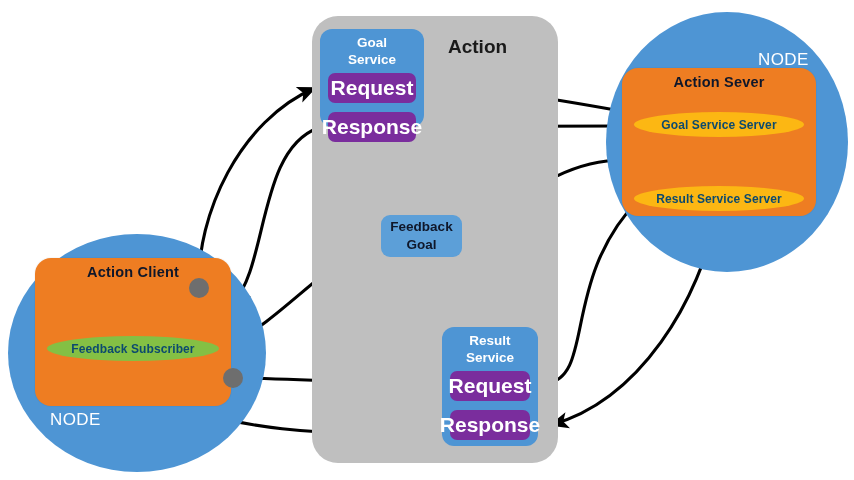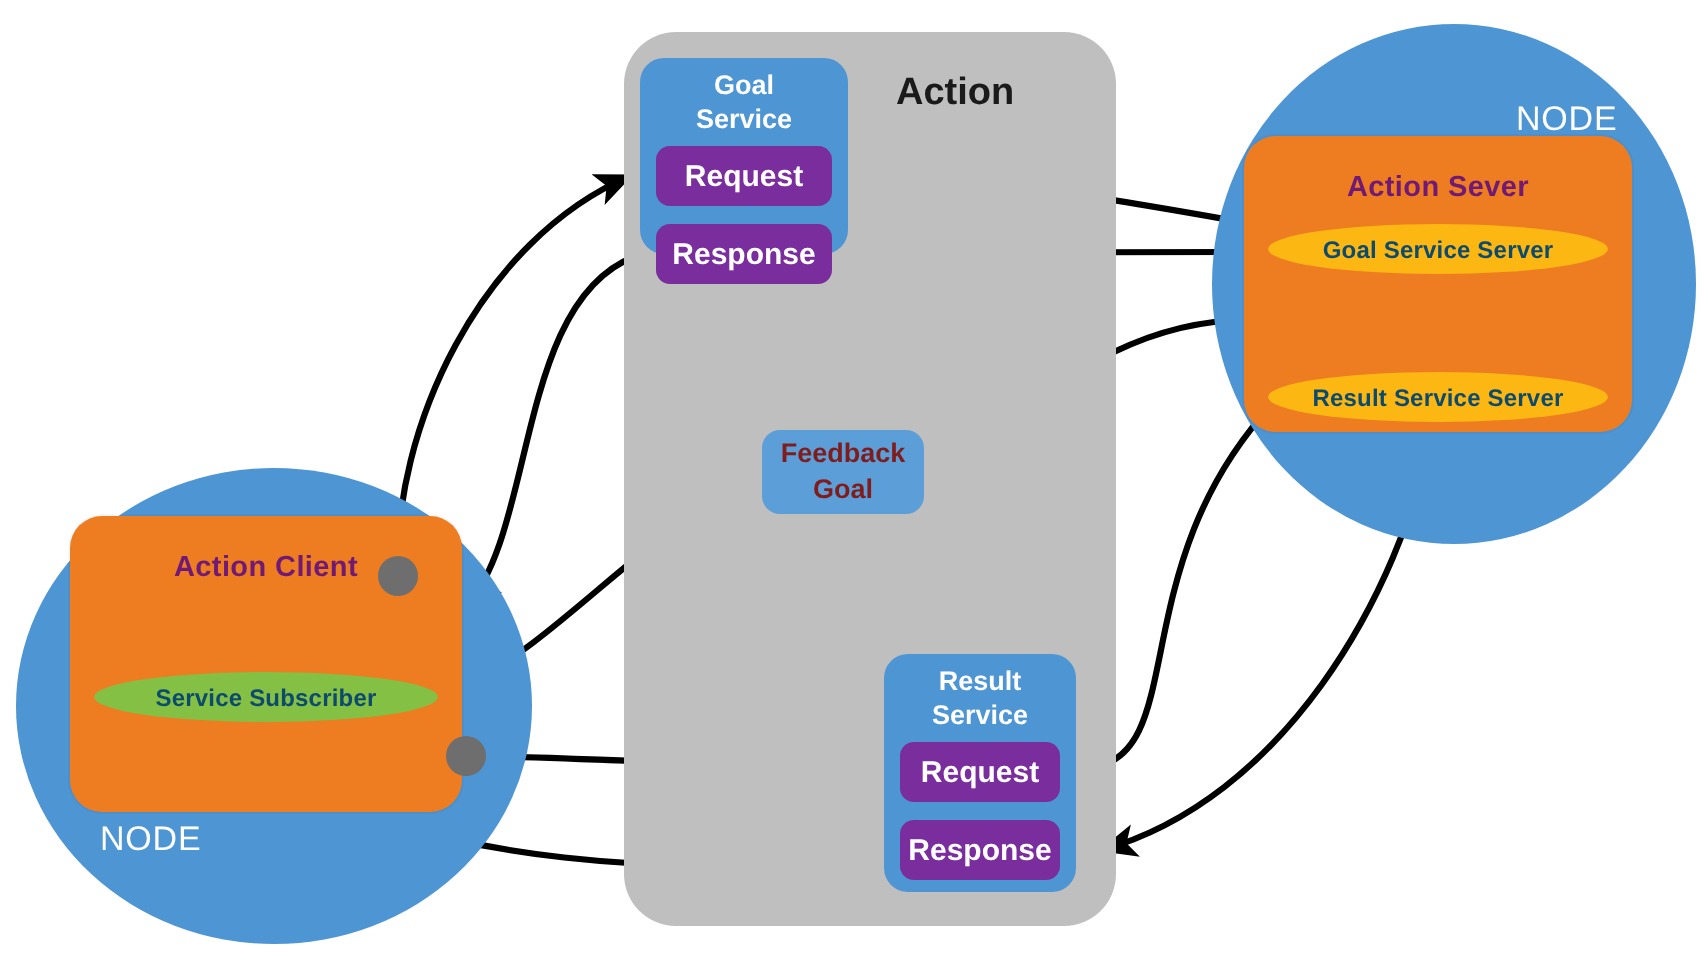--- a/index.html
+++ b/index.html
@@ -8,67 +8,67 @@
   #stage{position:relative;width:854px;height:480px;background:#fff;}
   #arrows{z-index:5;pointer-events:none;}
 
   
   .node-circle{position:absolute;border-radius:50%;background:#4E95D4;}
 
   
   .actor-box{position:absolute;background:#EE7D22;border-radius:16px;
              box-shadow:0 0 0 1px rgba(0,0,0,.03);}
   .actor-title{position:absolute;left:0;right:0;top:6px;text-align:center;
-               color:#701a75;font-weight:bold;font-size:14.5px;
-               letter-spacing:.2px;margin-top:12px;}
+               color:#0f172a;font-weight:bold;font-size:14.5px;
+               letter-spacing:.2px;}
   .pill{position:absolute;left:12px;right:12px;height:25px;border-radius:50%/50%;
         display:flex;align-items:center;justify-content:center;
         color:#0c4a6e;font-weight:bold;font-size:12px;letter-spacing:.1px;}
   .pill.yellow{background:#FCB713;}
   .pill.green{background:#84C044;}
 
   .node-label{position:absolute;color:#ffffff;font-weight:normal;font-size:17px;
               letter-spacing:.4px;}
 
   
   #action-panel{position:absolute;background:#BFBFBF;border-radius:26px;}
   #action-title{position:absolute;color:#1a1a1a;font-weight:bold;font-size:19px;}
 
   
   .svc-box{position:absolute;background:#4E95D4;border-radius:12px;}
   .svc-title{position:absolute;left:0;right:0;top:5px;text-align:center;
              color:#ffffff;font-weight:bold;font-size:13.5px;line-height:17px;}
   .msg{position:absolute;left:8px;right:8px;height:30px;background:#7A2D9D;
        border-radius:7px;display:flex;align-items:center;justify-content:center;
-       color:#ffffff;font-weight:bold;font-size:15px;}
+       color:#ffffff;font-weight:bold;font-size:21px;}
 
   
   #feedback-topic{position:absolute;background:#5C9FD8;border-radius:9px;
                   display:flex;align-items:center;justify-content:center;
-                  text-align:center;color:#7f1d1d;font-weight:bold;
+                  text-align:center;color:#0f172a;font-weight:bold;
                   font-size:13.5px;line-height:18px;}
 
   .dot{position:absolute;width:20px;height:20px;border-radius:50%;
        background:#6E6E6E;z-index:6;}
 </style>
 </head>
 <body>
 
 <div id="stage">
 
   
   <div id="action-panel" style="left:312px;top:16px;width:246px;height:447px;"></div>
   <div id="action-title" style="left:448px;top:36px;">Action</div>
 
   
   <div class="node-circle" style="left:8px;top:234px;width:258px;height:238px;"></div>
 
   <div class="actor-box" style="left:35px;top:258px;width:196px;height:148px;">
     <div class="actor-title">Action Client</div>
-    <div class="pill green" style="top:78px;">Service Subscriber</div>
+    <div class="pill green" style="top:78px;">Feedback Subscriber</div>
   </div>
   <div class="node-label" style="left:50px;top:410px;">NODE</div>
 
   
   <div class="node-circle" style="left:606px;top:12px;width:242px;height:260px;"></div>
 
   <div class="actor-box" style="left:622px;top:68px;width:194px;height:148px;">
     <div class="actor-title">Action Sever</div>
     <div class="pill yellow" style="top:44px;">Goal Service Server</div>
     <div class="pill yellow" style="top:118px;">Result Service Server</div>

